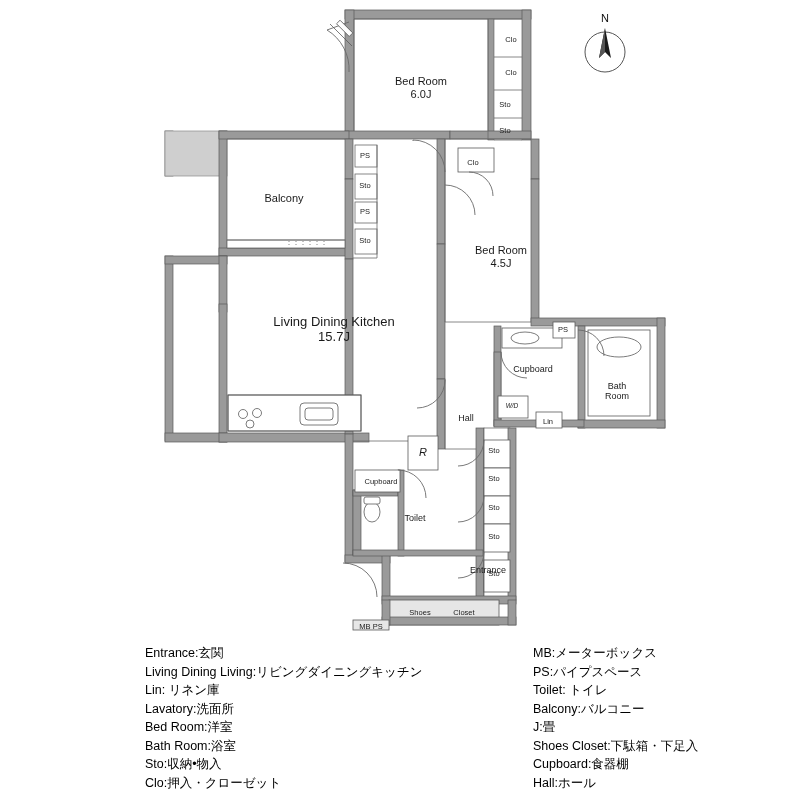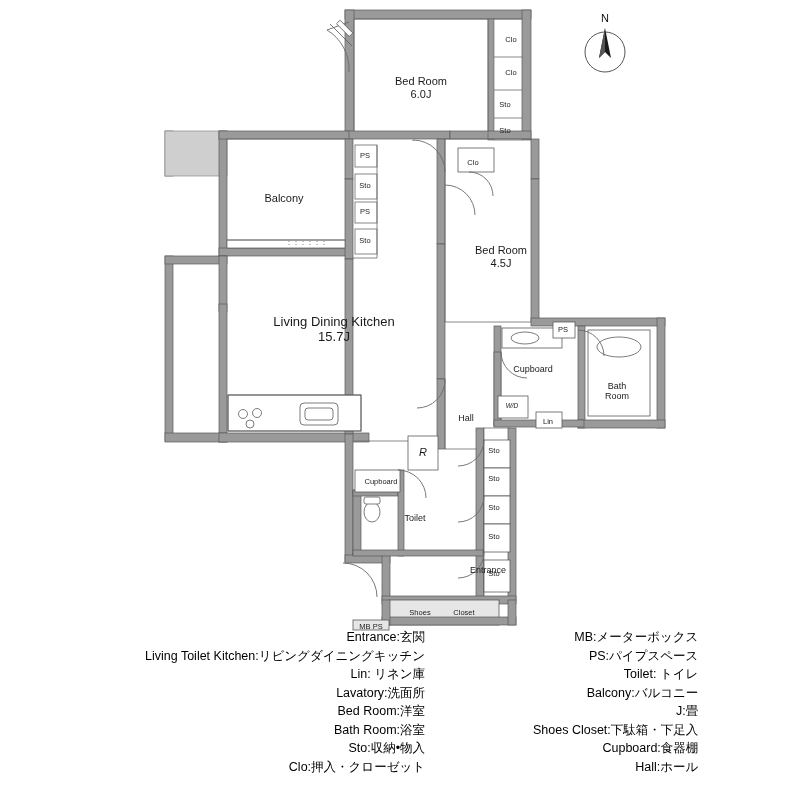--- a/index.html
+++ b/index.html
@@ -35,24 +35,23 @@
   .room-label .area { display: block; }
   .lbl-lg { font-size: 13px; }
   .lbl-md { font-size: 11px; }
   .lbl-sm { font-size: 9px; }
   .lbl-xs { font-size: 7.5px; }
   .lbl-xxs { font-size: 6.5px; }
 
   #legend {
     position: absolute;
     left: 0;
-    top: 620px;
+    top: 636px;
     width: 800px;
     height: 160px;
-    text-align: right;
   }
   .legend-col {
     position: absolute;
     top: 8px;
     font-size: 12.5px;
     line-height: 18.5px;
   }
   .legend-col.left { left: 145px; }
   .legend-col.right { left: 505px; margin-left: 28px; }
   .legend-item { white-space: nowrap; }
@@ -297,21 +296,21 @@
       <polygon points="30,18 36,48 30,42 24,48" fill="#1a1a1a"></polygon>
       <polygon points="30,18 30,42 24,48" fill="#555"></polygon>
     </svg>
   </div>
 
 </div>
 
 <div id="legend">
   <div class="legend-col left">
     <div class="legend-item">Entrance:玄関</div>
-    <div class="legend-item">Living Toilet Kitchen:リビングダイニングキッチン</div>
+    <div class="legend-item">Living Dining Living:リビングダイニングキッチン</div>
     <div class="legend-item">Lin: リネン庫</div>
     <div class="legend-item">Lavatory:洗面所</div>
     <div class="legend-item">Bed Room:洋室</div>
     <div class="legend-item">Bath Room:浴室</div>
     <div class="legend-item">Sto:収納•物入</div>
     <div class="legend-item">Clo:押入・クローゼット</div>
   </div>
   <div class="legend-col right">
     <div class="legend-item">MB:メーターボックス</div>
     <div class="legend-item">PS:パイプスペース</div>

